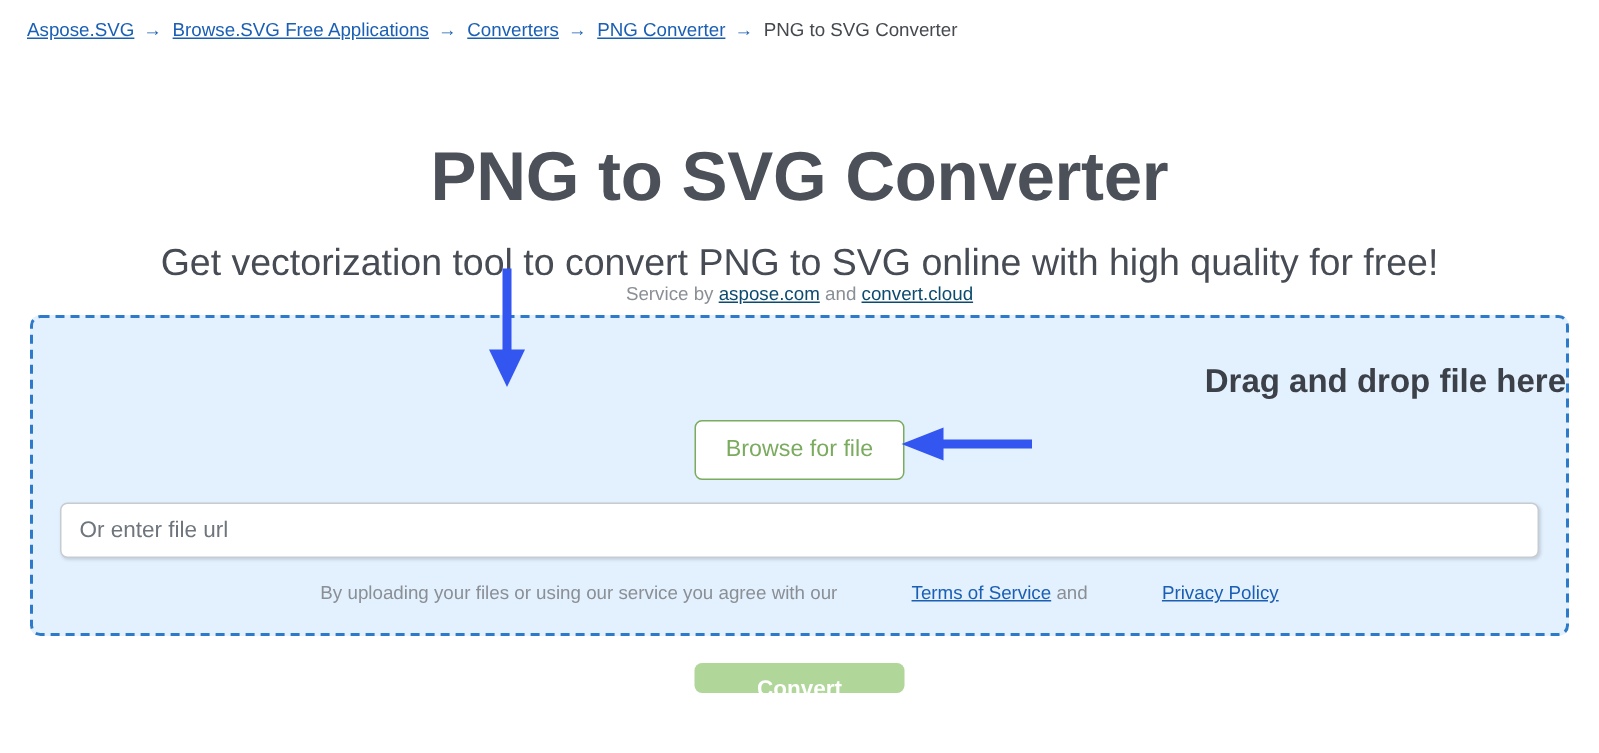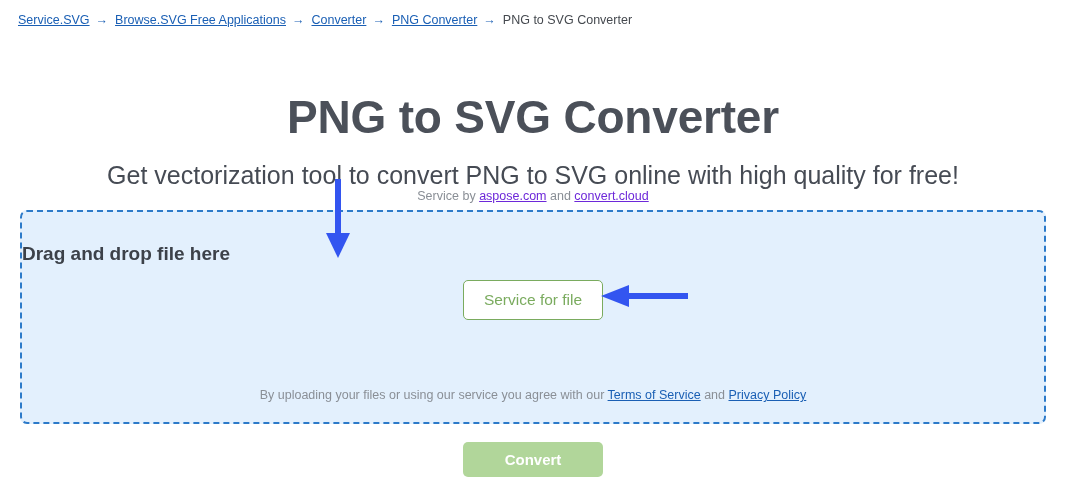--- a/index.html
+++ b/index.html
@@ -67,43 +67,43 @@
     position: absolute;
     top: 188px;
     left: 0;
     width: 1066px;
     text-align: center;
     font-size: 12.5px;
     color: #8a8f96;
     line-height: 16px;
   }
   .powered-by a {
-    color: #6d28d9;
+    color: #0c4a6e;
     text-decoration: underline;
   }
 
   
   .dropzone {
     position: absolute;
     left: 20px;
     top: 210px;
     width: 1026px;
     height: 214px;
     box-sizing: border-box;
     background: #e3f0fd;
     border: 2px dashed #2c7ac9;
     border-radius: 7px;
   }
   .dz-title {
     position: absolute;
     top: 30px;
     left: 0;
     width: 100%;
-    text-align: left;
-    font-size: 19px;
+    text-align: right;
+    font-size: 22px;
     font-weight: bold;
     color: #3c4149;
     line-height: 24px;
   }
   .browse-btn {
     position: absolute;
     top: 68px;
     left: 50%;
     transform: translateX(-50%);
     width: 140px;
@@ -146,30 +146,31 @@
     top: 175px;
     left: 0;
     width: 100%;
     text-align: center;
     font-size: 12.5px;
     color: #8a8f96;
     line-height: 16px;
   }
   .dz-legal a {
     color: #1a5fb4;
+    margin-left: 46px;
   }
 
   
   .convert-btn {
     position: absolute;
     left: 50%;
     transform: translateX(-50%);
     top: 442px;
     width: 140px;
-    height: 35px;
+    height: 20px;
     background: #b1d69a;
     border: none;
     border-radius: 5px;
     color: #ffffff;
     font-family: "Liberation Sans", sans-serif;
     font-size: 15px;
     font-weight: bold;
     line-height: 35px;
     text-align: center;
     cursor: pointer;
@@ -181,38 +182,39 @@
     position: absolute;
     pointer-events: none;
   }
   .annot-down { left: 312px; top: 176px; }
   .annot-left { left: 598px; top: 282px; }
 </style>
 </head>
 <body>
 
 <div class="breadcrumb">
-  <a href="#">Service.SVG</a><span class="sep">→</span><a href="#">Browse.SVG Free Applications</a><span class="sep">→</span><a href="#">Converter</a><span class="sep">→</span><a href="#">PNG Converter</a><span class="sep">→</span><span class="current">PNG to SVG Converter</span>
+  <a href="#">Aspose.SVG</a><span class="sep">→</span><a href="#">Browse.SVG Free Applications</a><span class="sep">→</span><a href="#">Converters</a><span class="sep">→</span><a href="#">PNG Converter</a><span class="sep">→</span><span class="current">PNG to SVG Converter</span>
 </div>
 
 <h1 class="page-title">PNG to SVG Converter</h1>
 <p class="page-subtitle">Get vectorization tool to convert PNG to SVG online with high quality for free!</p>
 
 <div class="powered-by">
   <span>Service by</span>
   <a href="#">aspose.com</a>
   <span>and</span>
   <a href="#">convert.cloud</a>
 </div>
 
 <div class="dropzone">
   <div class="dz-title">Drag and drop file here</div>
 
-  <button class="browse-btn">Service for file</button>
-
+  <button class="browse-btn">Browse for file</button>
+
+  <input class="url-input" type="text" placeholder="Or enter file url" style="">
 
   <div class="dz-legal">
     <span>By uploading your files or using our service you agree with our</span>
     <a href="#">Terms of Service</a>
     <span>and</span>
     <a href="#">Privacy Policy</a>
   </div>
 </div>
 
 <button class="convert-btn">Convert</button>

